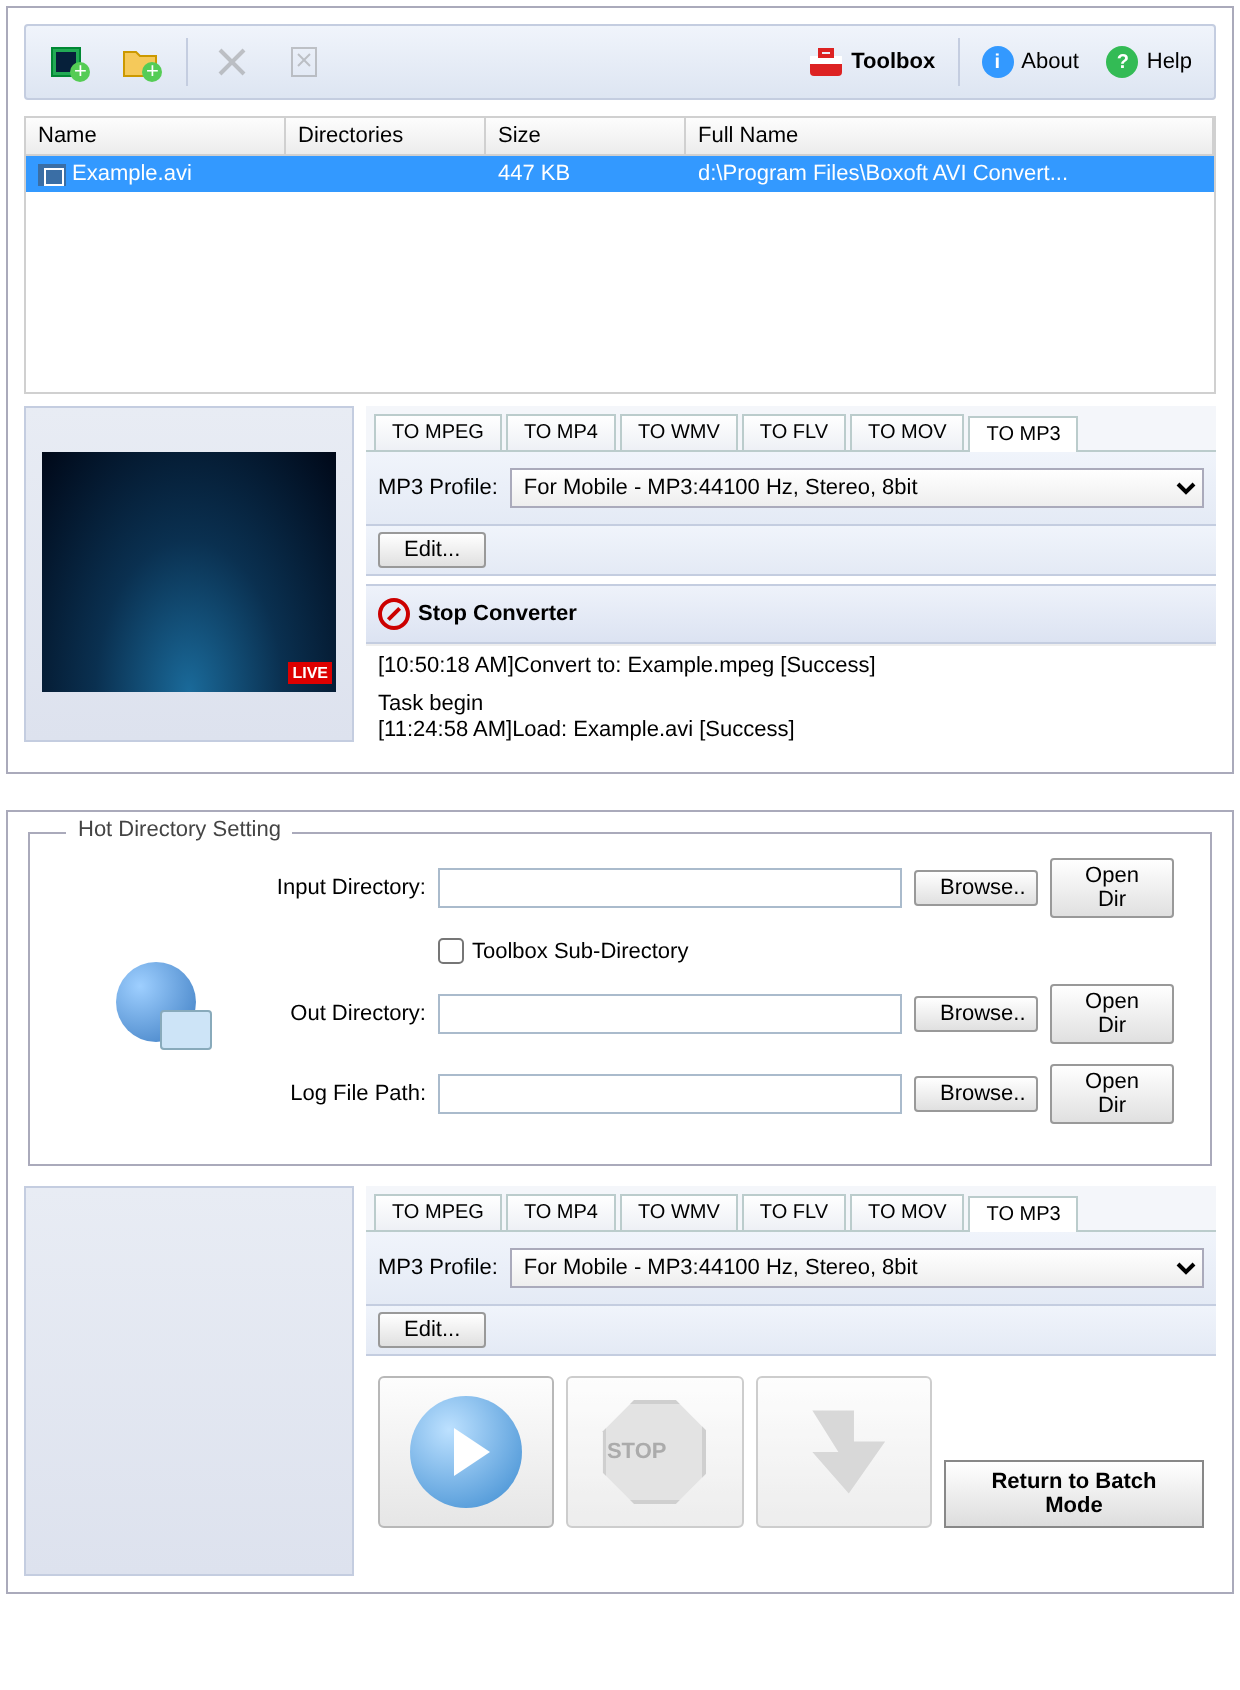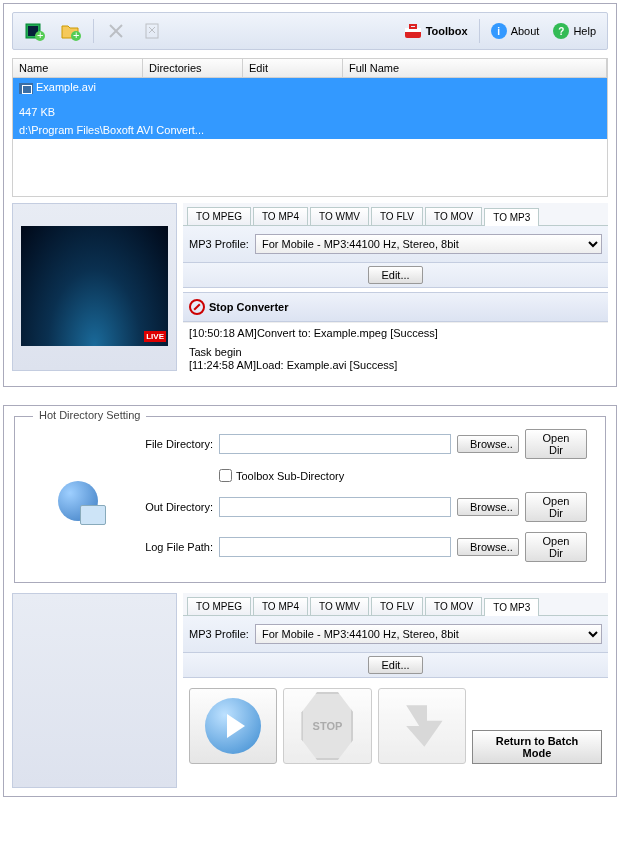--- a/index.html
+++ b/index.html
@@ -10,38 +10,38 @@
 .tico { width: 24px; height: 24px; display: flex; align-items: center; justify-content: center; margin: 0 6px; cursor: pointer; }
 .tsep { width: 1px; height: 24px; background: #c4cde0; margin: 0 4px; }
 .spacer { flex: 1; }
 .tbtn { display: flex; align-items: center; padding: 2px 6px; cursor: pointer; border: 1px solid transparent; border-radius: 2px; }
 .tbtn svg, .tbtn .cir { margin-right: 4px; }
 .cir { width: 16px; height: 16px; border-radius: 50%; display: flex; align-items: center; justify-content: center; font-weight: bold; color: #fff; font-size: 10px; }
 .grid { margin: 0 8px; border: 1px solid #d0d0d0; }
 .grid-h { display: flex; background: linear-gradient(#fdfdfd, #ececec); border-bottom: 1px solid #d0d0d0; }
 .grid-h > div { padding: 3px 6px; border-right: 1px solid #d0d0d0; }
 .grid-body { height: 118px; background: #fff; overflow: hidden; }
-.grid-row { display: flex; flex-direction: column; }
+.grid-row { display: flex; }
 .grid-row > div { padding: 3px 6px; overflow: hidden; white-space: nowrap; }
 .grid-row.sel { background: #3399ff; color: #fff; }
 .c-name { width: 130px; } .c-info { width: 100px; } .c-size { width: 100px; } .c-full { flex: 1; }
 .c-name .vi { display: inline-block; width: 14px; height: 11px; background: #3a6ea5; margin-right: 3px; vertical-align: middle; position: relative; }
 .c-name .vi::after { content: ""; position: absolute; left: 3px; top: 2px; width: 8px; height: 7px; border: 1px solid #fff; }
 .lower { display: flex; margin: 6px 8px 8px 8px; }
 .preview { width: 165px; height: 168px; background: linear-gradient(#e8ecf4, #dde2ee); border: 1px solid #c4cde0; margin-right: 6px; position: relative; }
 .pv-img { position: absolute; left: 8px; top: 22px; right: 8px; height: 120px; background: radial-gradient(ellipse at 50% 100%, #1a6a9a 0%, #0a3050 45%, #000818 100%); }
 .pv-live { position: absolute; right: 10px; bottom: 28px; background: #d00; color: #fff; font-size: 8px; padding: 1px 2px; font-weight: bold; }
 .right-col { flex: 1; }
 .tabs { display: flex; border-bottom: 1px solid #bcc; background: #f4f6fa; padding: 4px 4px 0 4px; }
 .tab { padding: 3px 8px; border: 1px solid #bcc; border-bottom: none; background: linear-gradient(#fff, #eef0f5); margin-right: 2px; cursor: pointer; font-size: 10px; }
 .tab.act { background: #fff; position: relative; top: 1px; }
 .prof { display: flex; align-items: center; padding: 8px 6px; background: linear-gradient(#f0f4fb, #e4eaf5); border-bottom: 1px solid #c4cde0; }
 .prof label { margin-right: 6px; }
 .prof select { flex: 1; padding: 2px; border: 1px solid #aab; background: linear-gradient(#fff, #eee); }
-.editrow { display: flex; justify-content: center; padding: 3px 6px; background: linear-gradient(#f0f4fb, #e4eaf5); border-bottom: 1px solid #c4cde0; }
+.editrow { display: flex; justify-content: flex-start; padding: 3px 6px; background: linear-gradient(#f0f4fb, #e4eaf5); border-bottom: 1px solid #c4cde0; }
 .btn { padding: 2px 12px; border: 1px solid #999; background: linear-gradient(#fff, #e0e0e0); cursor: pointer; border-radius: 2px; }
 .hotbar { display: flex; align-items: center; padding: 6px; background: linear-gradient(#eef2fa, #dce3f2); border-bottom: 1px solid #c4cde0; border-top: 1px solid #c4cde0; margin-top: 4px; }
 .hotlbl { flex: 1; color: #888; font-weight: bold; font-style: italic; padding-left: 6px; }
 .stopbtn { display: flex; align-items: center; font-weight: bold; cursor: pointer; }
 .stopico { width: 16px; height: 16px; border-radius: 50%; border: 2px solid #c00; position: relative; margin-right: 4px; }
 .stopico::after { content: ""; position: absolute; left: 2px; top: 5px; width: 8px; height: 2px; background: #c00; transform: rotate(-45deg); }
 .log { padding: 4px 6px; height: 56px; font-size: 10px; line-height: 13px; background: #fff; border-top: 1px solid #eee; }
 
 .hds-panel { border: 1px solid #aab; padding: 10px 18px; margin: 10px; }
 .hds-title { position: relative; top: -18px; background: #fff; display: inline-block; padding: 0 6px; color: #444; }
@@ -55,21 +55,21 @@
 .frow input[type=text] { flex: 1; padding: 3px; border: 1px solid #abc; }
 .frow .btn { margin-left: 6px; width: 62px; text-align: center; }
 .hint { color: #1030d0; text-align: center; padding: 6px 30px; border: 1px solid #ccd; margin: 0 18px 6px 18px; font-size: 10px; line-height: 14px; }
 
 .lower2 { display: flex; margin: 6px 8px 8px 8px; }
 .preview2 { width: 165px; height: 195px; background: linear-gradient(#e8ecf4, #dde2ee); border: 1px solid #c4cde0; margin-right: 6px; }
 .bigrow { display: flex; padding: 10px 6px; align-items: flex-end; background: #fff; }
 .bigbtn { width: 90px; height: 76px; border: 1px solid #b8b8b8; border-radius: 3px; background: linear-gradient(#fdfdfd, #e6e6e6); margin-right: 6px; display: flex; align-items: center; justify-content: center; cursor: pointer; }
 .play { width: 56px; height: 56px; border-radius: 50%; background: radial-gradient(circle at 35% 30%, #bde1ff, #3a8ad0); position: relative; }
 .play::after { content: ""; position: absolute; left: 22px; top: 16px; border-left: 18px solid #fff; border-top: 12px solid transparent; border-bottom: 12px solid transparent; }
-.oct { width: 52px; height: 68px; background: #d8d8d8; clip-path: polygon(30% 0, 70% 0, 100% 30%, 100% 70%, 70% 100%, 30% 100%, 0 70%, 0 30%); display: flex; align-items: center; justify-content: center; color: #888; font-weight: bold; font-size: 12px; border: 2px solid #bbb; }
+.oct { width: 52px; height: 52px; background: #d8d8d8; clip-path: polygon(30% 0, 70% 0, 100% 30%, 100% 70%, 70% 100%, 30% 100%, 0 70%, 0 30%); display: flex; align-items: center; justify-content: flex-start; color: #888; font-weight: bold; font-size: 12px; border: 2px solid #bbb; }
 .arr { width: 52px; height: 52px; background: #c8c8c8; clip-path: polygon(20% 10%, 60% 10%, 60% 40%, 90% 40%, 55% 90%, 20% 50%, 45% 50%); }
 .retbtn { margin-left: auto; padding: 4px 8px; border: 1px solid #888; background: linear-gradient(#fff, #ddd); font-weight: bold; cursor: pointer; align-self: flex-end; }
 </style>
 </head>
 <body>
 
 <div class="panel">
 
   <div class="toolbar">
     <div class="tico">
@@ -118,21 +118,21 @@
     <div class="tbtn">
       <span class="cir" style="background:#3b5">?</span>
       <span>Help</span>
     </div>
   </div>
 
   <div class="grid">
     <div class="grid-h">
       <div class="c-name">Name</div>
       <div class="c-info">Directories</div>
-      <div class="c-size">Edit</div>
+      <div class="c-size">Size</div>
       <div class="c-full">Full Name</div>
     </div>
     <div class="grid-body">
       <div class="grid-row sel">
         <div class="c-name"><span class="vi"></span><span>Example.avi</span></div>
         <div class="c-info"></div>
         <div class="c-size">447 KB</div>
         <div class="c-full">d:\Program Files\Boxoft AVI Convert...</div>
       </div>
     </div>
@@ -179,21 +179,21 @@
   <div class="hds-panel">
     <span class="hds-title">Hot Directory Setting</span>
     <div class="hds-body">
       <div class="hds-ico">
         <div class="globe">
             <div class="folder"></div>
           </div>
       </div>
       <div class="hds-fields">
         <div class="frow">
-          <label>File Directory:</label>
+          <label>Input Directory:</label>
           <input type="text" style="">
           <button class="btn">Browse..</button>
           <button class="btn">Open Dir</button>
         </div>
         <div class="frow">
           <label></label>
           <input type="checkbox" style="margin-right: 4px;">
           <span>Toolbox Sub-Directory</span>
           <span style="flex:1"></span>
         </div>

